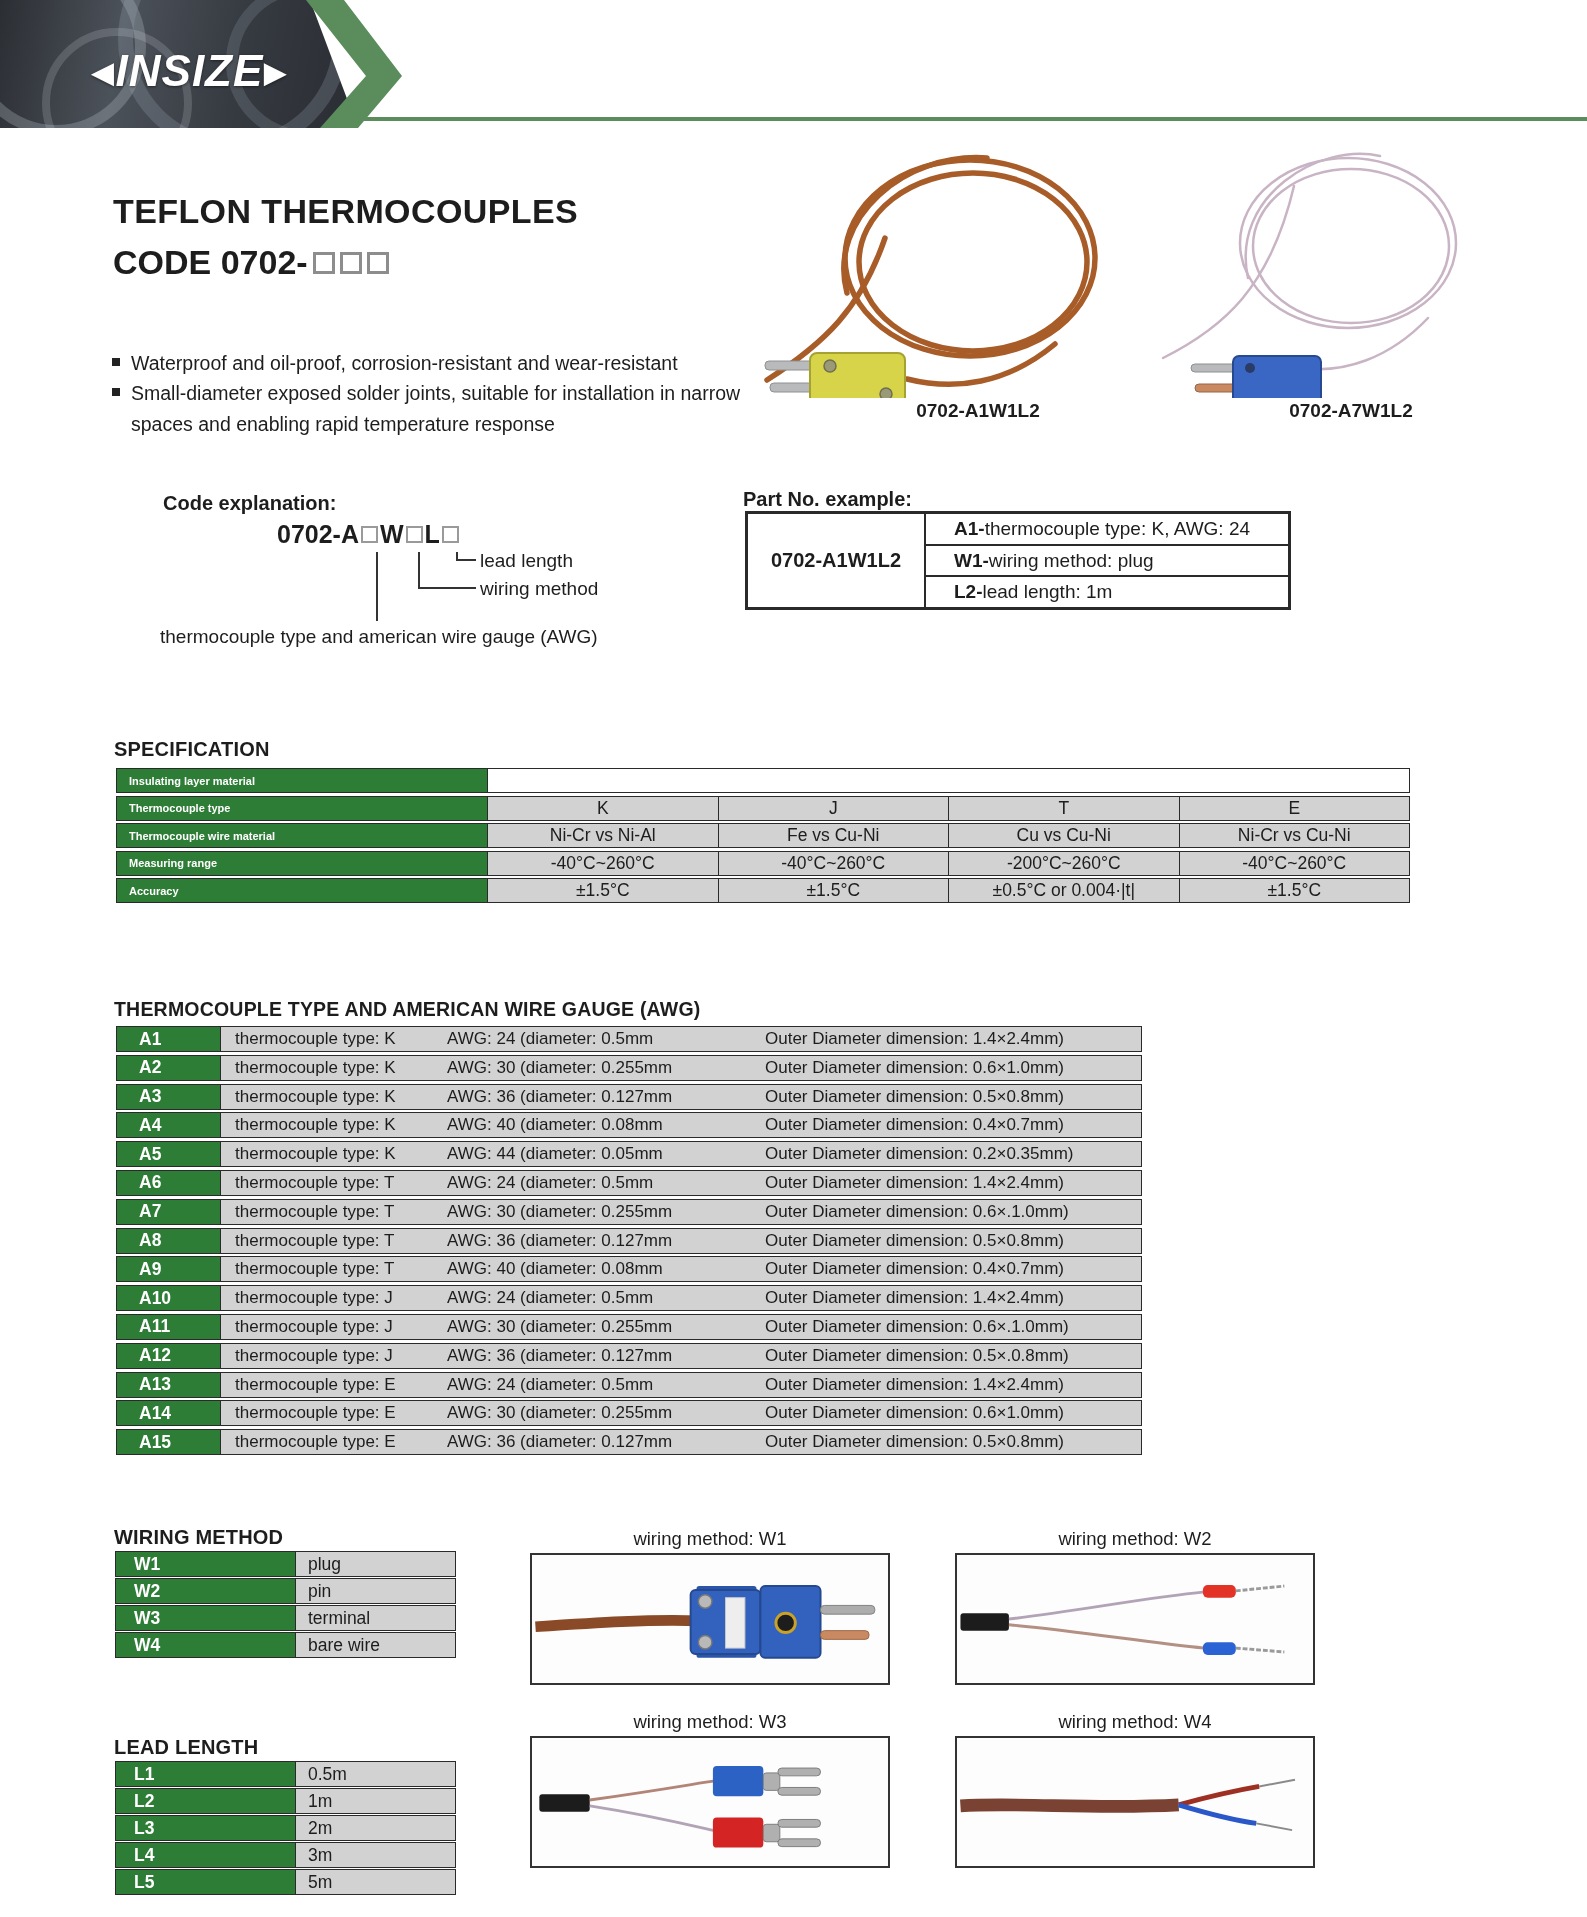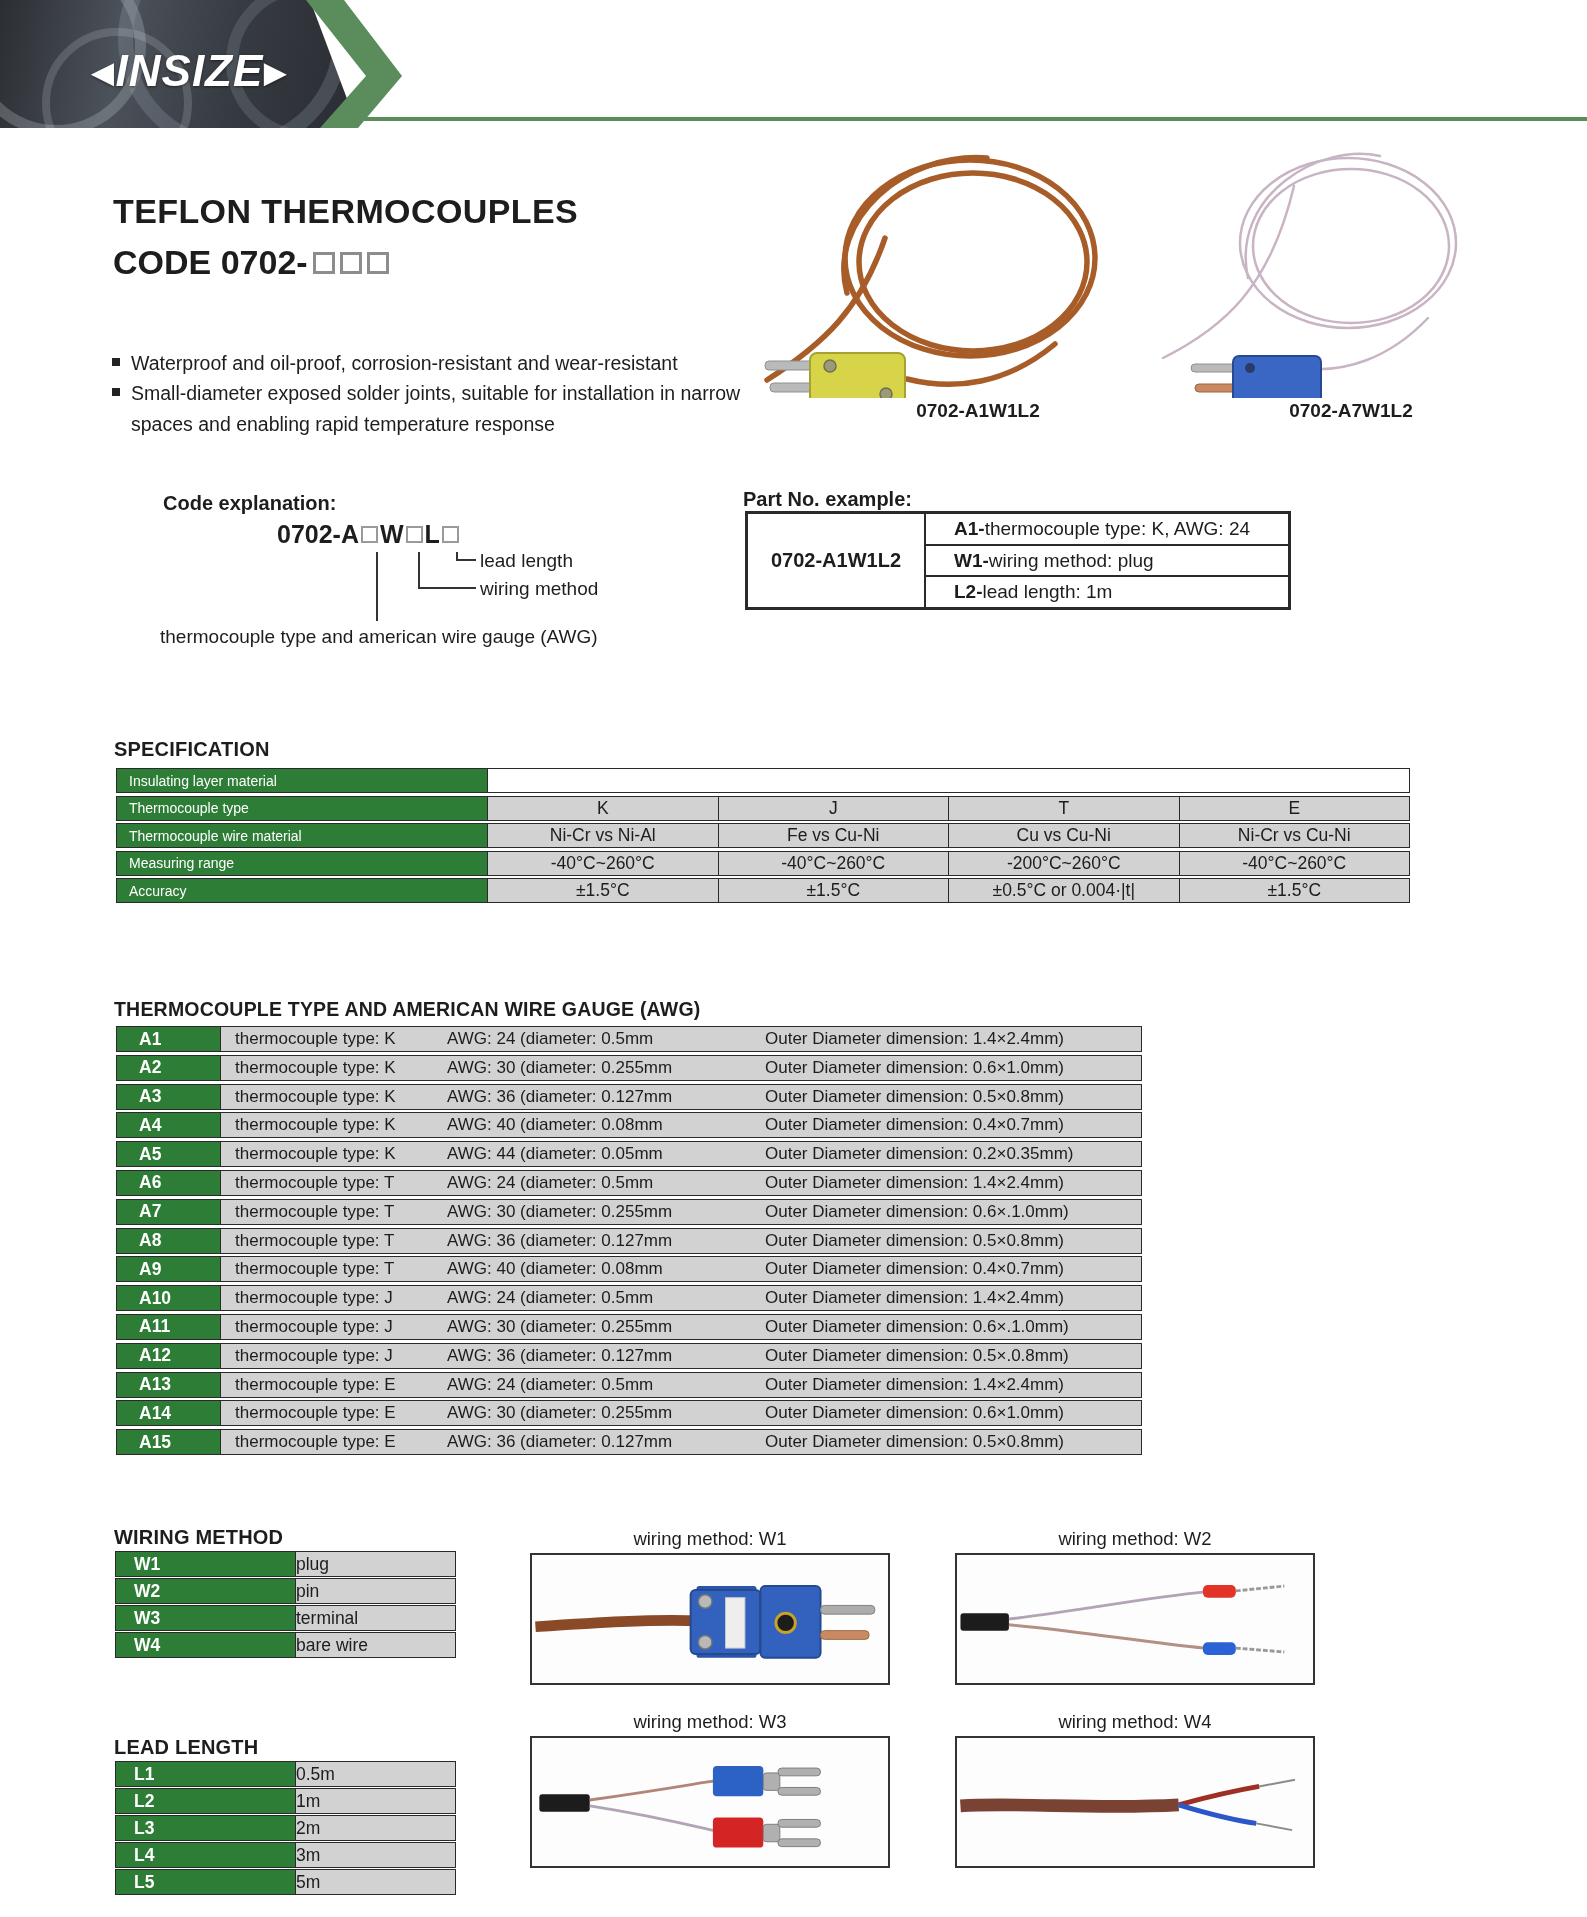--- a/index.html
+++ b/index.html
@@ -65,38 +65,38 @@
   .pe-row { flex: 1; display: flex; align-items: center; padding-left: 28px; font-size: 19px; border-bottom: 2px solid #2a2a2a; }
   .pe-row:last-child { border-bottom: none; }
   .pe-prefix { font-weight: bold; }
 
   
   .sec-heading { position: absolute; font-size: 20px; font-weight: bold; letter-spacing: .2px; }
 
   
   .spec-table { position: absolute; left: 116px; top: 768px; width: 1294px; }
   .spec-row { display: flex; height: 25px; margin-bottom: 2.5px; border: 1.5px solid #2a2a2a; }
-  .spec-label { width: 371px; background: #2e7d37; color: #fff; font-weight: normal; font-size: 14px; display: flex; align-items: center; padding-left: 12px; border-right: 1.5px solid #2a2a2a; }
+  .spec-label { width: 371px; background: #2e7d37; color: #fff; font-weight: bold; font-size: 11px; display: flex; align-items: center; padding-left: 12px; border-right: 1.5px solid #2a2a2a; }
   .spec-cell { flex: 1; background: #d2d2d2; display: flex; align-items: center; justify-content: center; font-size: 17.5px; }
   .spec-cell + .spec-cell { border-left: 1.5px solid #2a2a2a; }
 
   
   .awg-table { position: absolute; left: 116px; top: 1026px; width: 1026px; }
   .awg-row { display: flex; height: 26px; margin-bottom: 2.8px; border: 1.5px solid #2a2a2a; }
   .awg-code { width: 104px; background: #2e7d37; color: #fff; font-weight: bold; font-size: 17.5px; display: flex; align-items: center; padding-left: 22px; border-right: 1.5px solid #2a2a2a; }
   .awg-data { flex: 1; background: #d2d2d2; display: flex; align-items: center; font-size: 17px; }
   .awg-type { width: 226px; padding-left: 14px; }
   .awg-awg { width: 318px; }
   .awg-od { flex: 1; }
 
   
   .wl-table { position: absolute; left: 115px; width: 341px; }
   .wl-row { display: flex; height: 26px; margin-bottom: 1px; border: 1.5px solid #2a2a2a; }
   .wl-code { width: 180px; background: #2e7d37; color: #fff; font-weight: bold; font-size: 17.5px; display: flex; align-items: center; padding-left: 18px; border-right: 1.5px solid #2a2a2a; }
-  .wl-value { flex: 1; background: #d2d2d2; display: flex; align-items: center; padding-left: 0; font-size: 17.5px; }
+  .wl-value { flex: 1; background: #d2d2d2; display: flex; align-items: center; padding-left: 12px; font-size: 17.5px; }
 
   
   .wx-caption { position: absolute; width: 360px; text-align: center; font-size: 18.5px; }
   .wx-box { position: absolute; width: 360px; height: 132px; border: 2px solid #333; background: #fdfdfd; }
   .wx-box svg { width: 100%; height: 100%; display: block; }
 </style>
 </head>
 <body>
 
 <div id="page">

